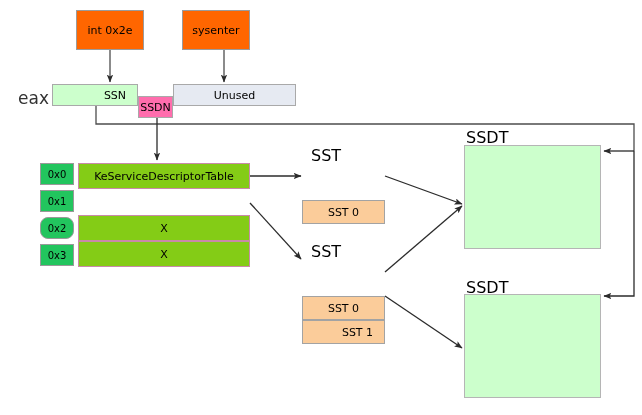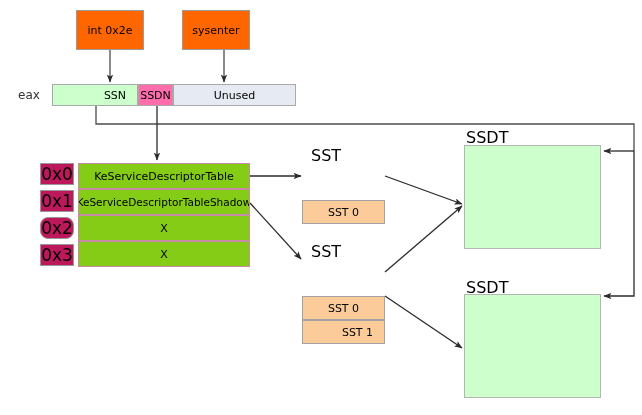--- a/index.html
+++ b/index.html
@@ -28,21 +28,21 @@
   
   .entry {
     background: #ff6600;
     border: 1px solid #9b9b9b;
     font-size: 11px;
     color: #000000;
   }
   
   .reg-label {
     position: absolute;
-    font-size: 12px;
+    font-size: 17px;
     color: #333333;
   }
   
   .cell {
     position: absolute;
     box-sizing: border-box;
     display: flex;
     align-items: center;
     justify-content: center;
     font-size: 11px;
@@ -55,22 +55,22 @@
 
   
   .addr {
     position: absolute;
     box-sizing: border-box;
     display: flex;
     align-items: center;
     justify-content: center;
     width: 34px;
     height: 22px;
-    font-size: 17px;
-    background: #be185d;
+    font-size: 10px;
+    background: #22c55e;
     border: 1px solid #999999;
   }
   
   .dt-row {
     position: absolute;
     box-sizing: border-box;
     display: flex;
     align-items: center;
     justify-content: center;
     background: #84cc16;
@@ -157,21 +157,21 @@
   <div class="box entry" style="left:182px; top:10px; width:68px; height:40px;">
     <span>sysenter</span>
   </div>
 
   <div class="reg-label" style="left:18px; top:88px;">eax</div>
 
   <div class="cell cell-ssn" style="left:52px; top:84px; width:86px;">
     <span>SSN</span>
   </div>
 
-  <div class="cell cell-ssdn" style="left:138px; top:84px; width:35px;">
+  <div class="cell cell-ssdn" style="left:138px; top:96px; width:35px;">
     <span>SSDN</span>
   </div>
 
   <div class="cell cell-unused" style="left:173px; top:84px; width:123px;">
     <span>Unused</span>
   </div>
 
   <div class="addr" style="left:40px; top:163px;">
     <span>0x0</span>
   </div>
@@ -180,23 +180,20 @@
   </div>
   <div class="addr" style="left:40px; top:217px;border-radius:8px;">
     <span>0x2</span>
   </div>
   <div class="addr" style="left:40px; top:244px;">
     <span>0x3</span>
   </div>
 
   <div class="dt-row" style="top:163px;">
     <span>KeServiceDescriptorTable</span>
-  </div>
-  <div class="dt-row" style="top:189px;">
-    <span style="font-size:10.5px;">KeServiceDescriptorTableShadow</span>
   </div>
   <div class="dt-row" style="top:215px;">
     <span>X</span>
   </div>
   <div class="dt-row" style="top:241px;">
     <span>X</span>
   </div>
 
   <div class="cap" style="left:311px; top:146px;">SST</div>
   <div class="sst-row" style="left:302px; top:164px; width:83px; height:24px;">

